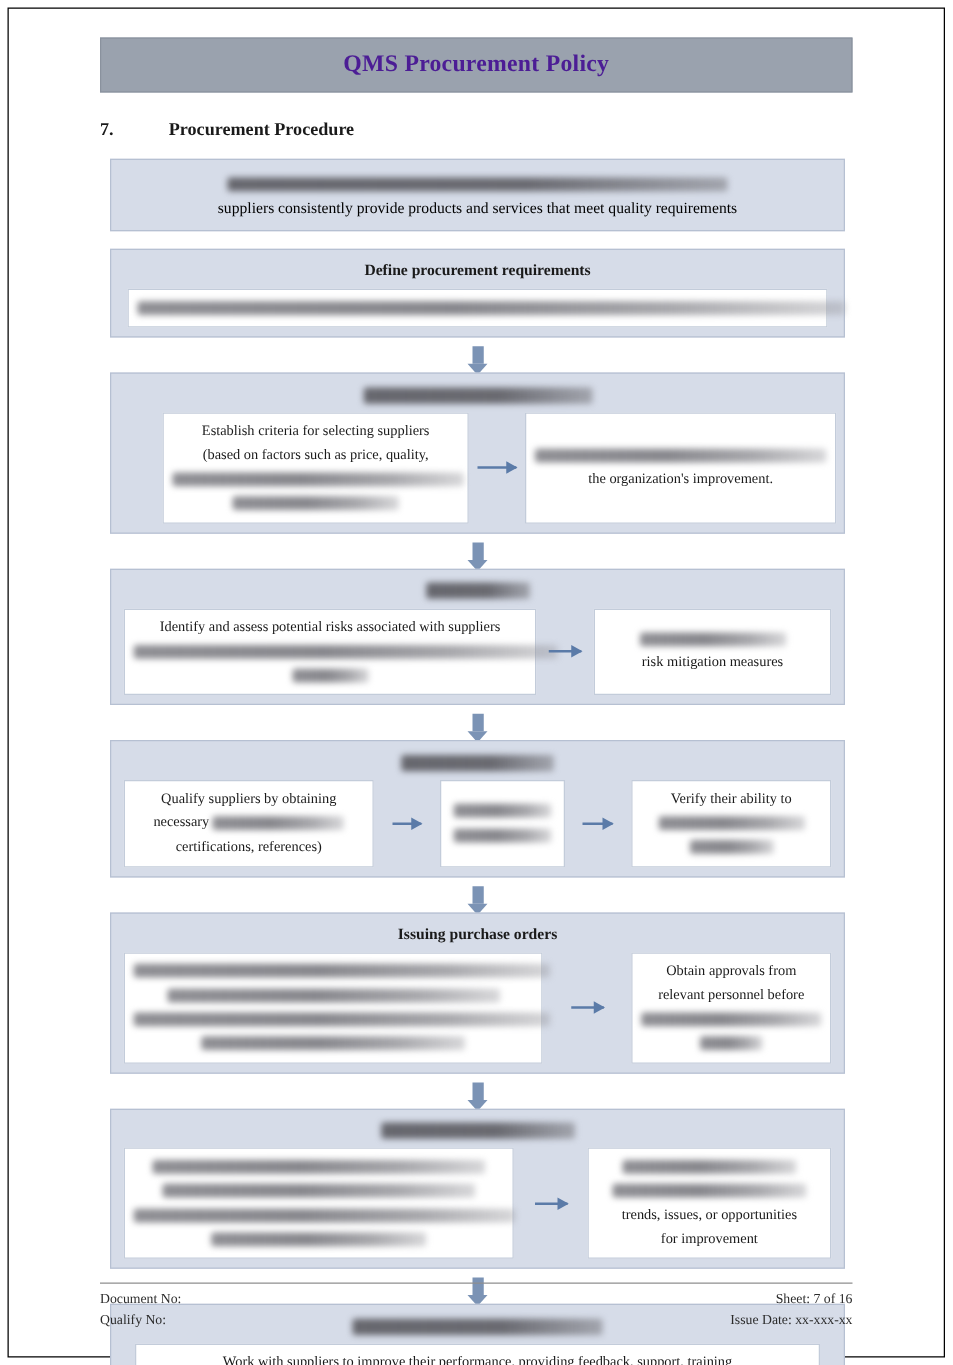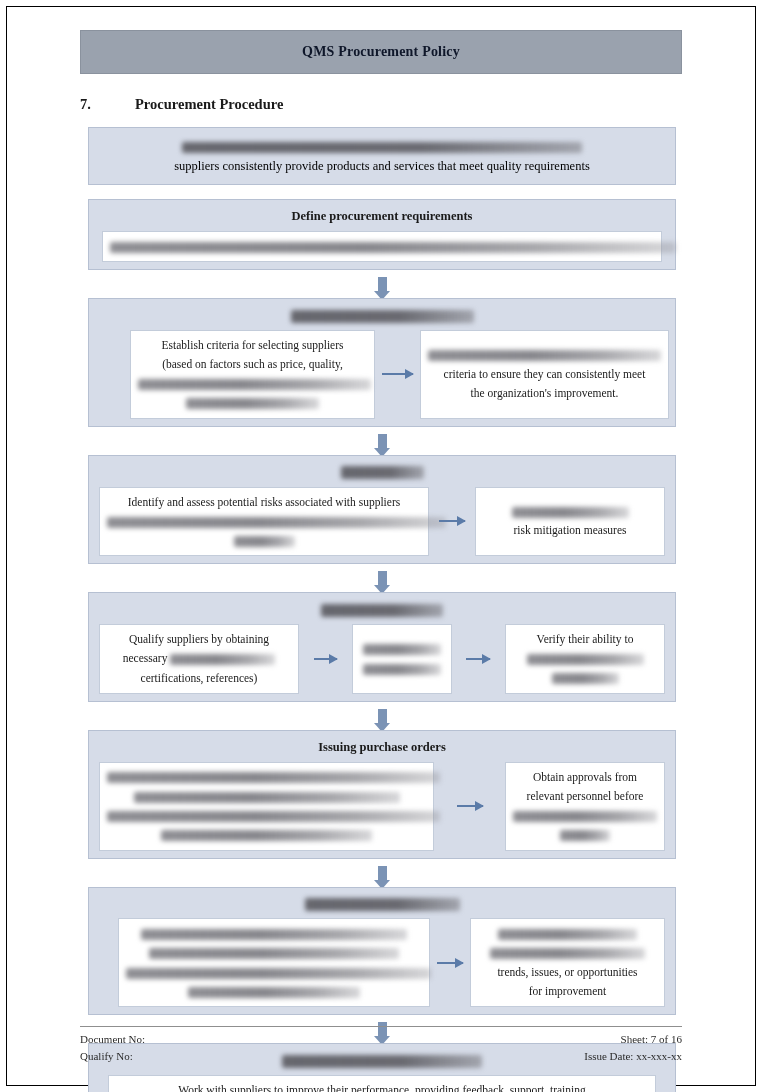--- a/index.html
+++ b/index.html
@@ -33,22 +33,22 @@
   .title-bar {
     margin-top: 30px;
     height: 44px;
     background: #9aa2ae;
     border: 1px solid #8a929e;
     display: flex;
     align-items: center;
     justify-content: center;
   }
   .title-bar .title-text {
-    color: #0f172a;
-    font-size: 14px;
+    color: #4c1d95;
+    font-size: 19px;
     font-weight: bold;
     letter-spacing: 0.2px;
   }
 
   
   .sec-heading {
     margin-top: 22px;
     display: flex;
     font-size: 14.5px;
     font-weight: bold;
@@ -218,21 +218,20 @@
             <div class="redact-line">Establish criteria for selecting suppliers</div>
             <div class="redact-line">(based on factors such as price, quality,</div>
             <div class="redact-line"><span class="redact" style="width: 233px; height: 11px;">delivery performance, technical capability</span></div>
             <div class="redact-line"><span class="redact" style="width: 133px; height: 11px;">and financial stability)</span></div>
           </div>
           <div class="arrow-right-wrap" style="width: 45px;">
             <div class="arrow-right" style="width: 31px;"></div>
           </div>
           <div class="wbox" style="width: 250px; min-height: 68px;">
             <div class="redact-line"><span class="redact" style="width: 233px; height: 11px;">Evaluate potential suppliers against these</span></div>
-            <div class="redact-line">criteria to ensure they can consistently meet</div>
             <div class="redact-line">the organization's improvement.</div>
           </div>
         </div>
       </div>
       <div class="arrow-down-wrap">
         <div class="arrow-down"></div>
       </div>
       <div class="panel">
         <div class="panel-title"><span class="redact dark" style="width: 83px; height: 13px;">Risk assessment</span></div>
         <div class="panel-row" style="justify-content: space-between;">
@@ -299,21 +298,21 @@
             <div class="redact-line"><span class="redact" style="width: 144px; height: 11px;">issuing purchase orders to</span></div>
             <div class="redact-line"><span class="redact" style="width: 50px; height: 11px;">suppliers</span></div>
           </div>
         </div>
       </div>
       <div class="arrow-down-wrap">
         <div class="arrow-down"></div>
       </div>
       <div class="panel">
         <div class="panel-title"><span class="redact dark" style="width: 155px; height: 13px;">Monitor supplier performance</span></div>
-        <div class="panel-row" style="justify-content: flex-end;">
+        <div class="panel-row" style="justify-content: space-between;">
           <div class="wbox" style="width: 312px; min-height: 76px;">
             <div class="redact-line"><span class="redact" style="width: 266px; height: 11px;">Establish a system for monitoring and evaluating</span></div>
             <div class="redact-line"><span class="redact" style="width: 250px; height: 11px;">supplier performance based on the performance</span></div>
             <div class="redact-line"><span class="redact" style="width: 305px; height: 11px;">indicators (quality, on-time or late delivery, supplier</span></div>
             <div class="redact-line"><span class="redact" style="width: 172px; height: 11px;">performance and responsiveness)</span></div>
           </div>
           <div class="arrow-right-wrap" style="width: 40px;">
             <div class="arrow-right" style="width: 26px;"></div>
           </div>
           <div class="wbox" style="width: 195px; min-height: 76px;">

